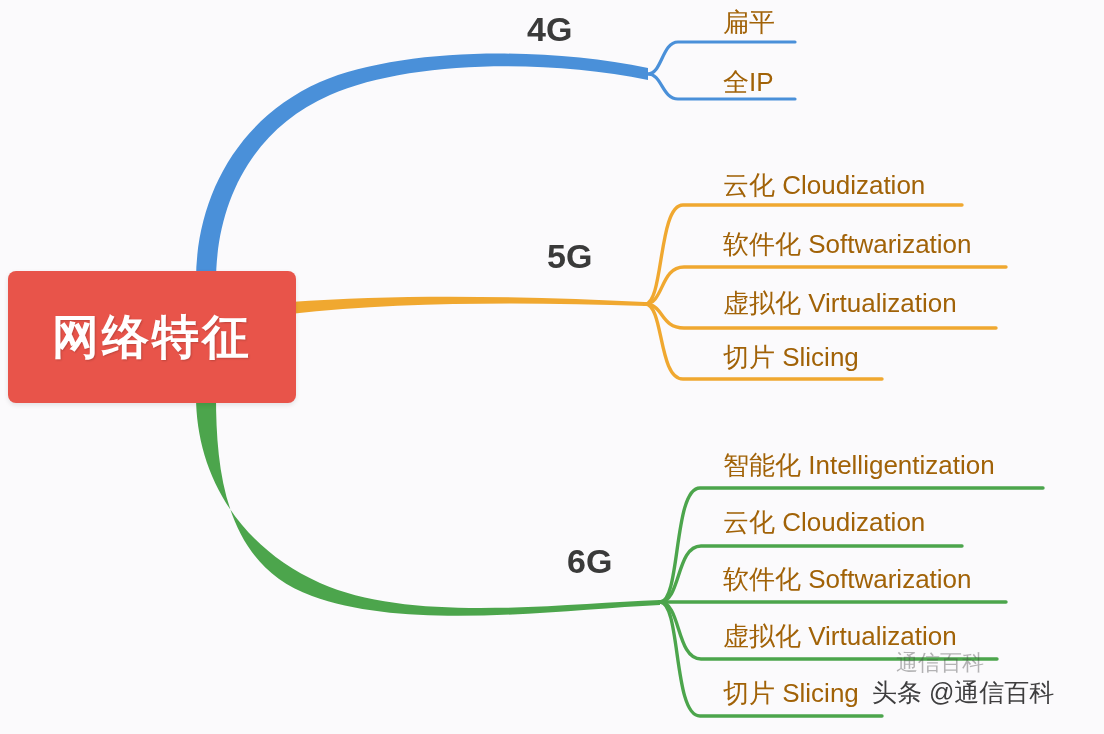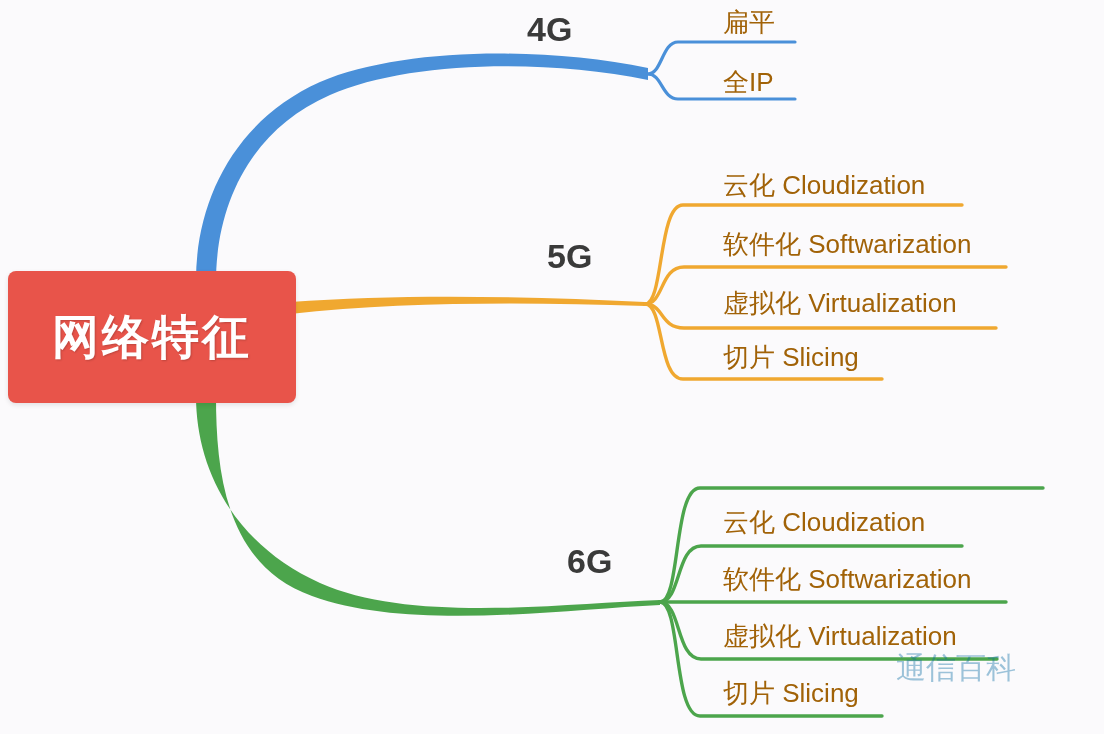--- a/index.html
+++ b/index.html
@@ -79,22 +79,22 @@
     left: 872px;
     top: 676px;
     font-size: 25px;
     color: #2e2e2e;
     font-weight: 400;
     opacity: 0.92;
   }
   .wm-ghost {
     left: 896px;
     top: 648px;
-    font-size: 30px;
-    color: #0369a1;
+    font-size: 22px;
+    color: #404040;
     opacity: 0.38;
     font-weight: 400;
   }
 </style>
 </head>
 <body>
 
 <div id="canvas">
 
   <svg id="wires" viewBox="0 0 1104 734">
@@ -135,20 +135,22 @@
   <div class="gen-label" style="left:527px; top:542px;margin-left:40px;">6G</div>
 
   <div class="leaf-label" style="left:723px; top:5px;">扁平</div>
   <div class="leaf-label" style="left:723px; top:65px;">全IP</div>
 
   <div class="leaf-label" style="left:723px; top:168px;">云化 Cloudization</div>
   <div class="leaf-label" style="left:723px; top:227px;">软件化 Softwarization</div>
   <div class="leaf-label" style="left:723px; top:286px;">虚拟化 Virtualization</div>
   <div class="leaf-label" style="left:723px; top:340px;">切片 Slicing</div>
 
+  <div class="leaf-label" style="left:723px; top:448px;">智能化 Intelligentization</div>
   <div class="leaf-label" style="left:723px; top:505px;">云化 Cloudization</div>
   <div class="leaf-label" style="left:723px; top:562px;">软件化 Softwarization</div>
   <div class="leaf-label" style="left:723px; top:619px;">虚拟化 Virtualization</div>
   <div class="leaf-label" style="left:723px; top:676px;">切片 Slicing</div>
 
   <div class="wm wm-ghost">通信百科</div>
+  <div class="wm wm-main">头条 @通信百科</div>
 
 </div>
 
 </body></html>

